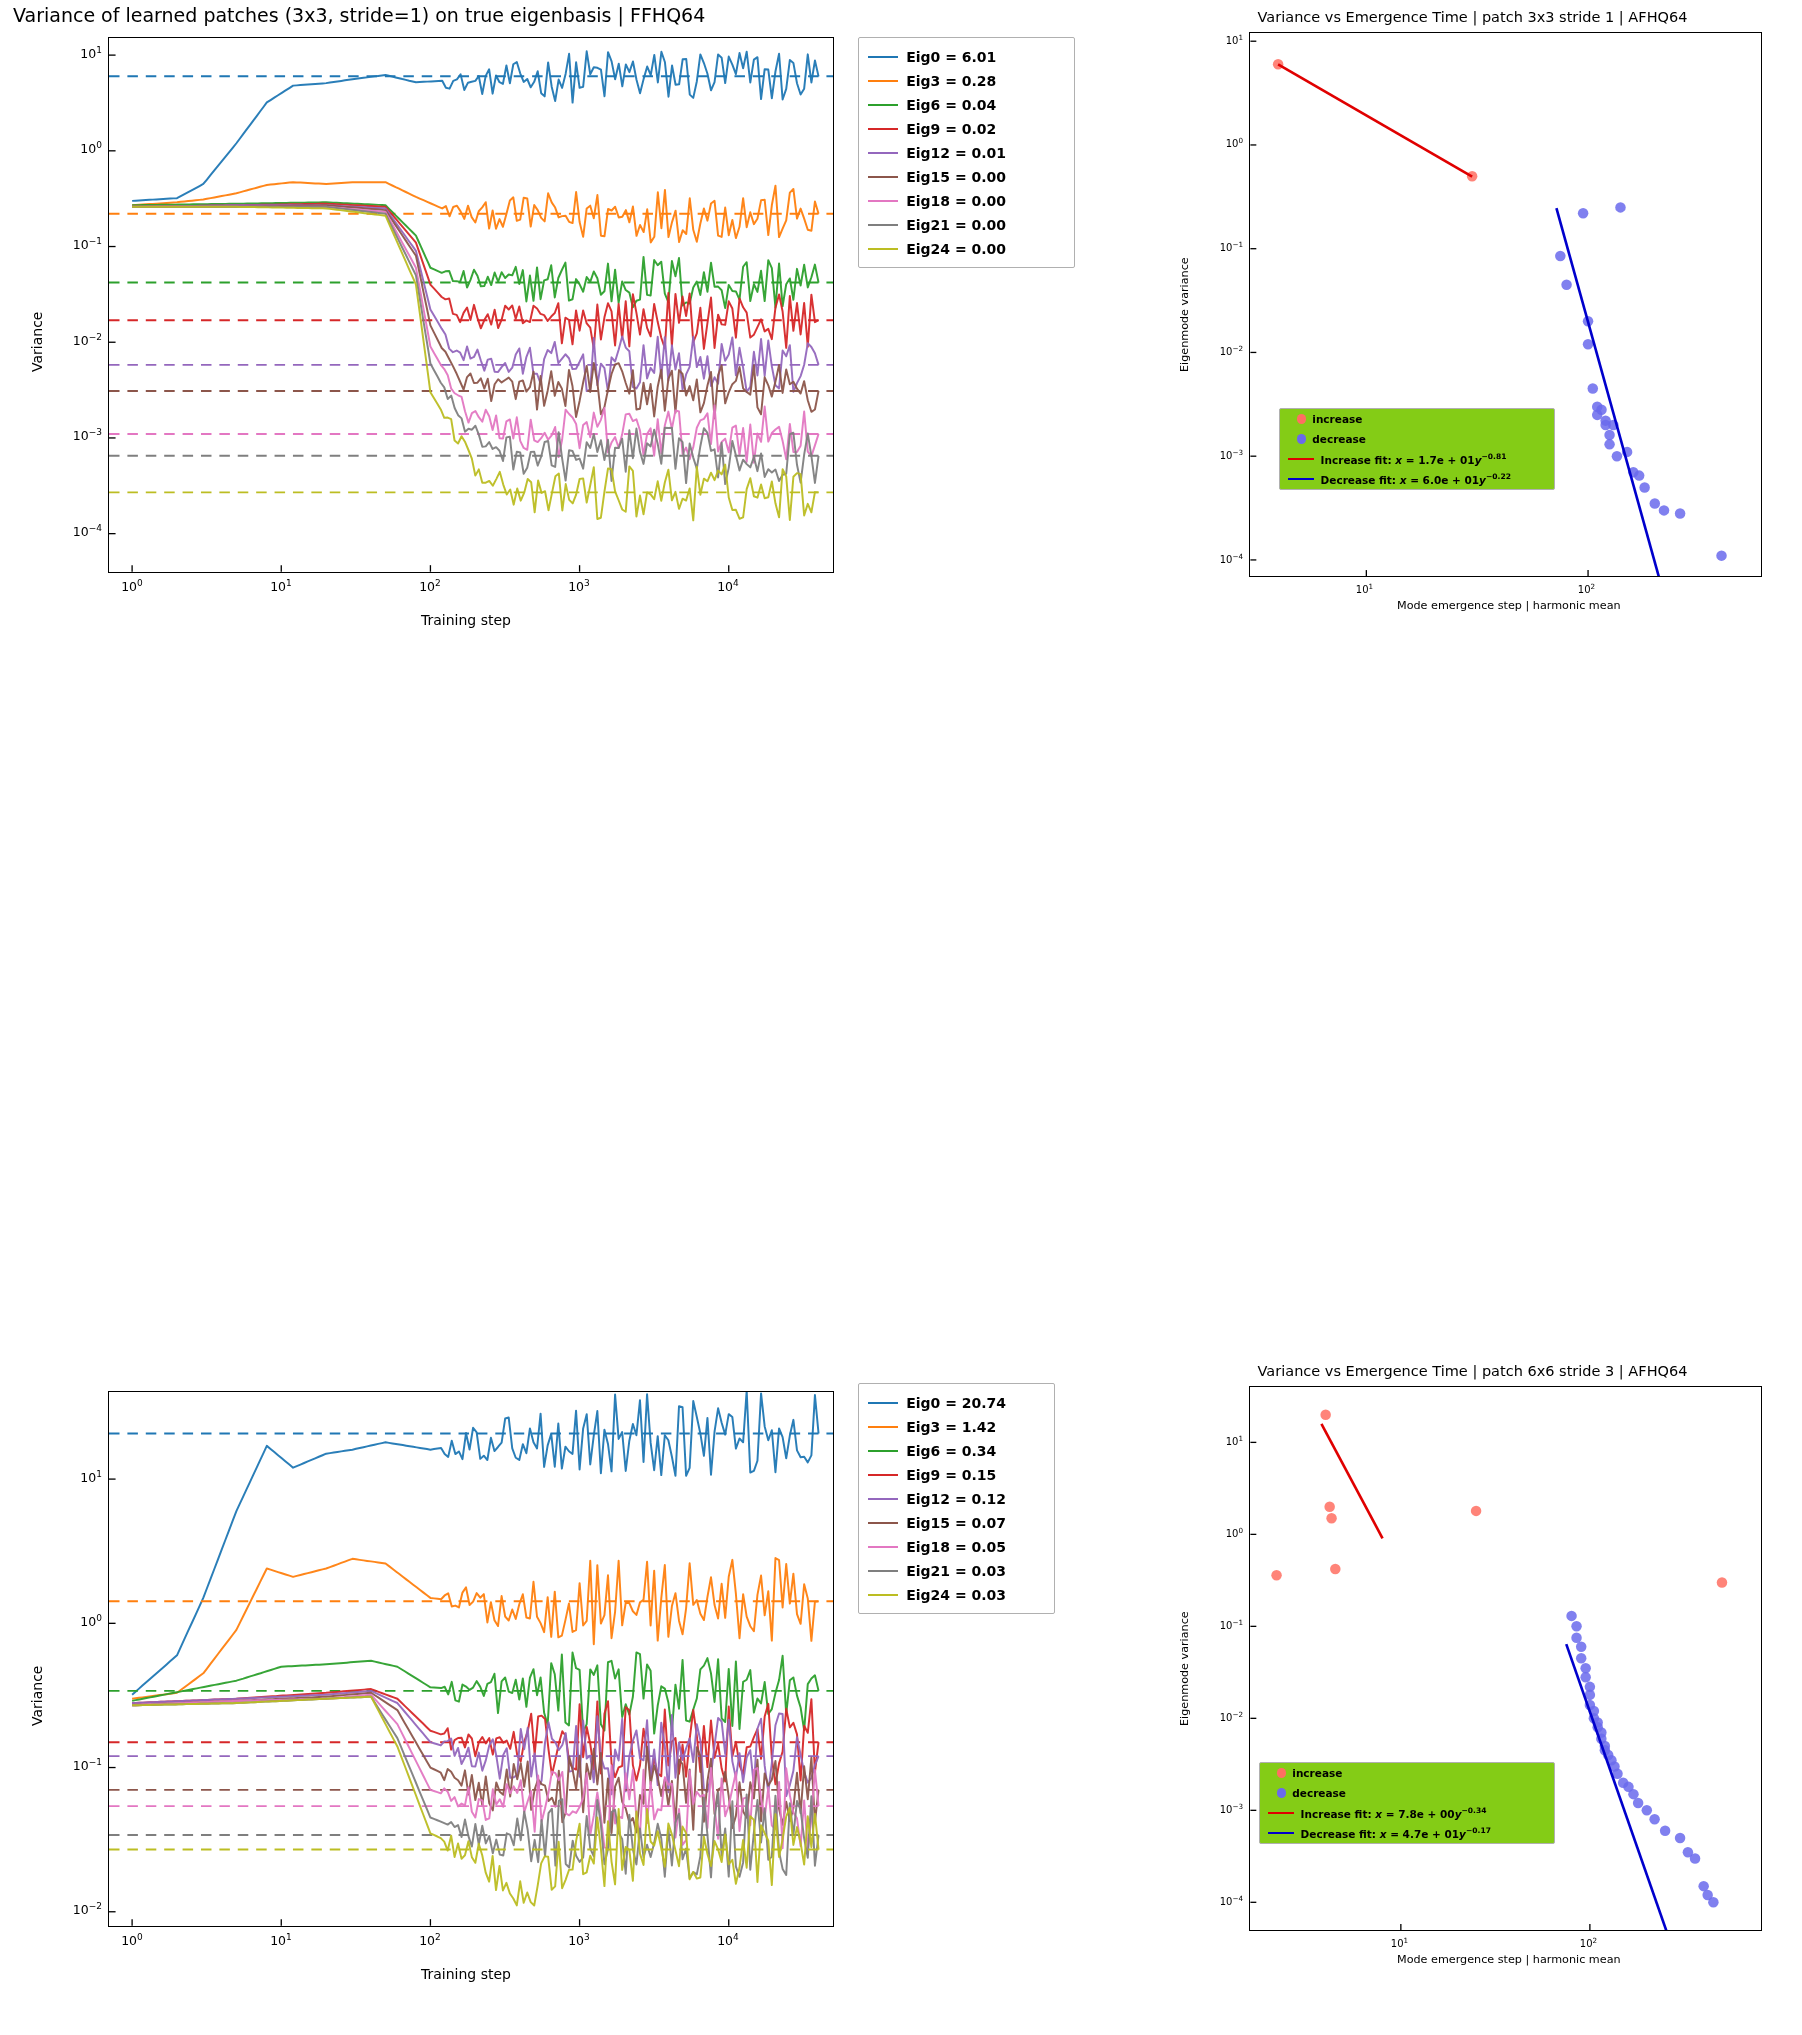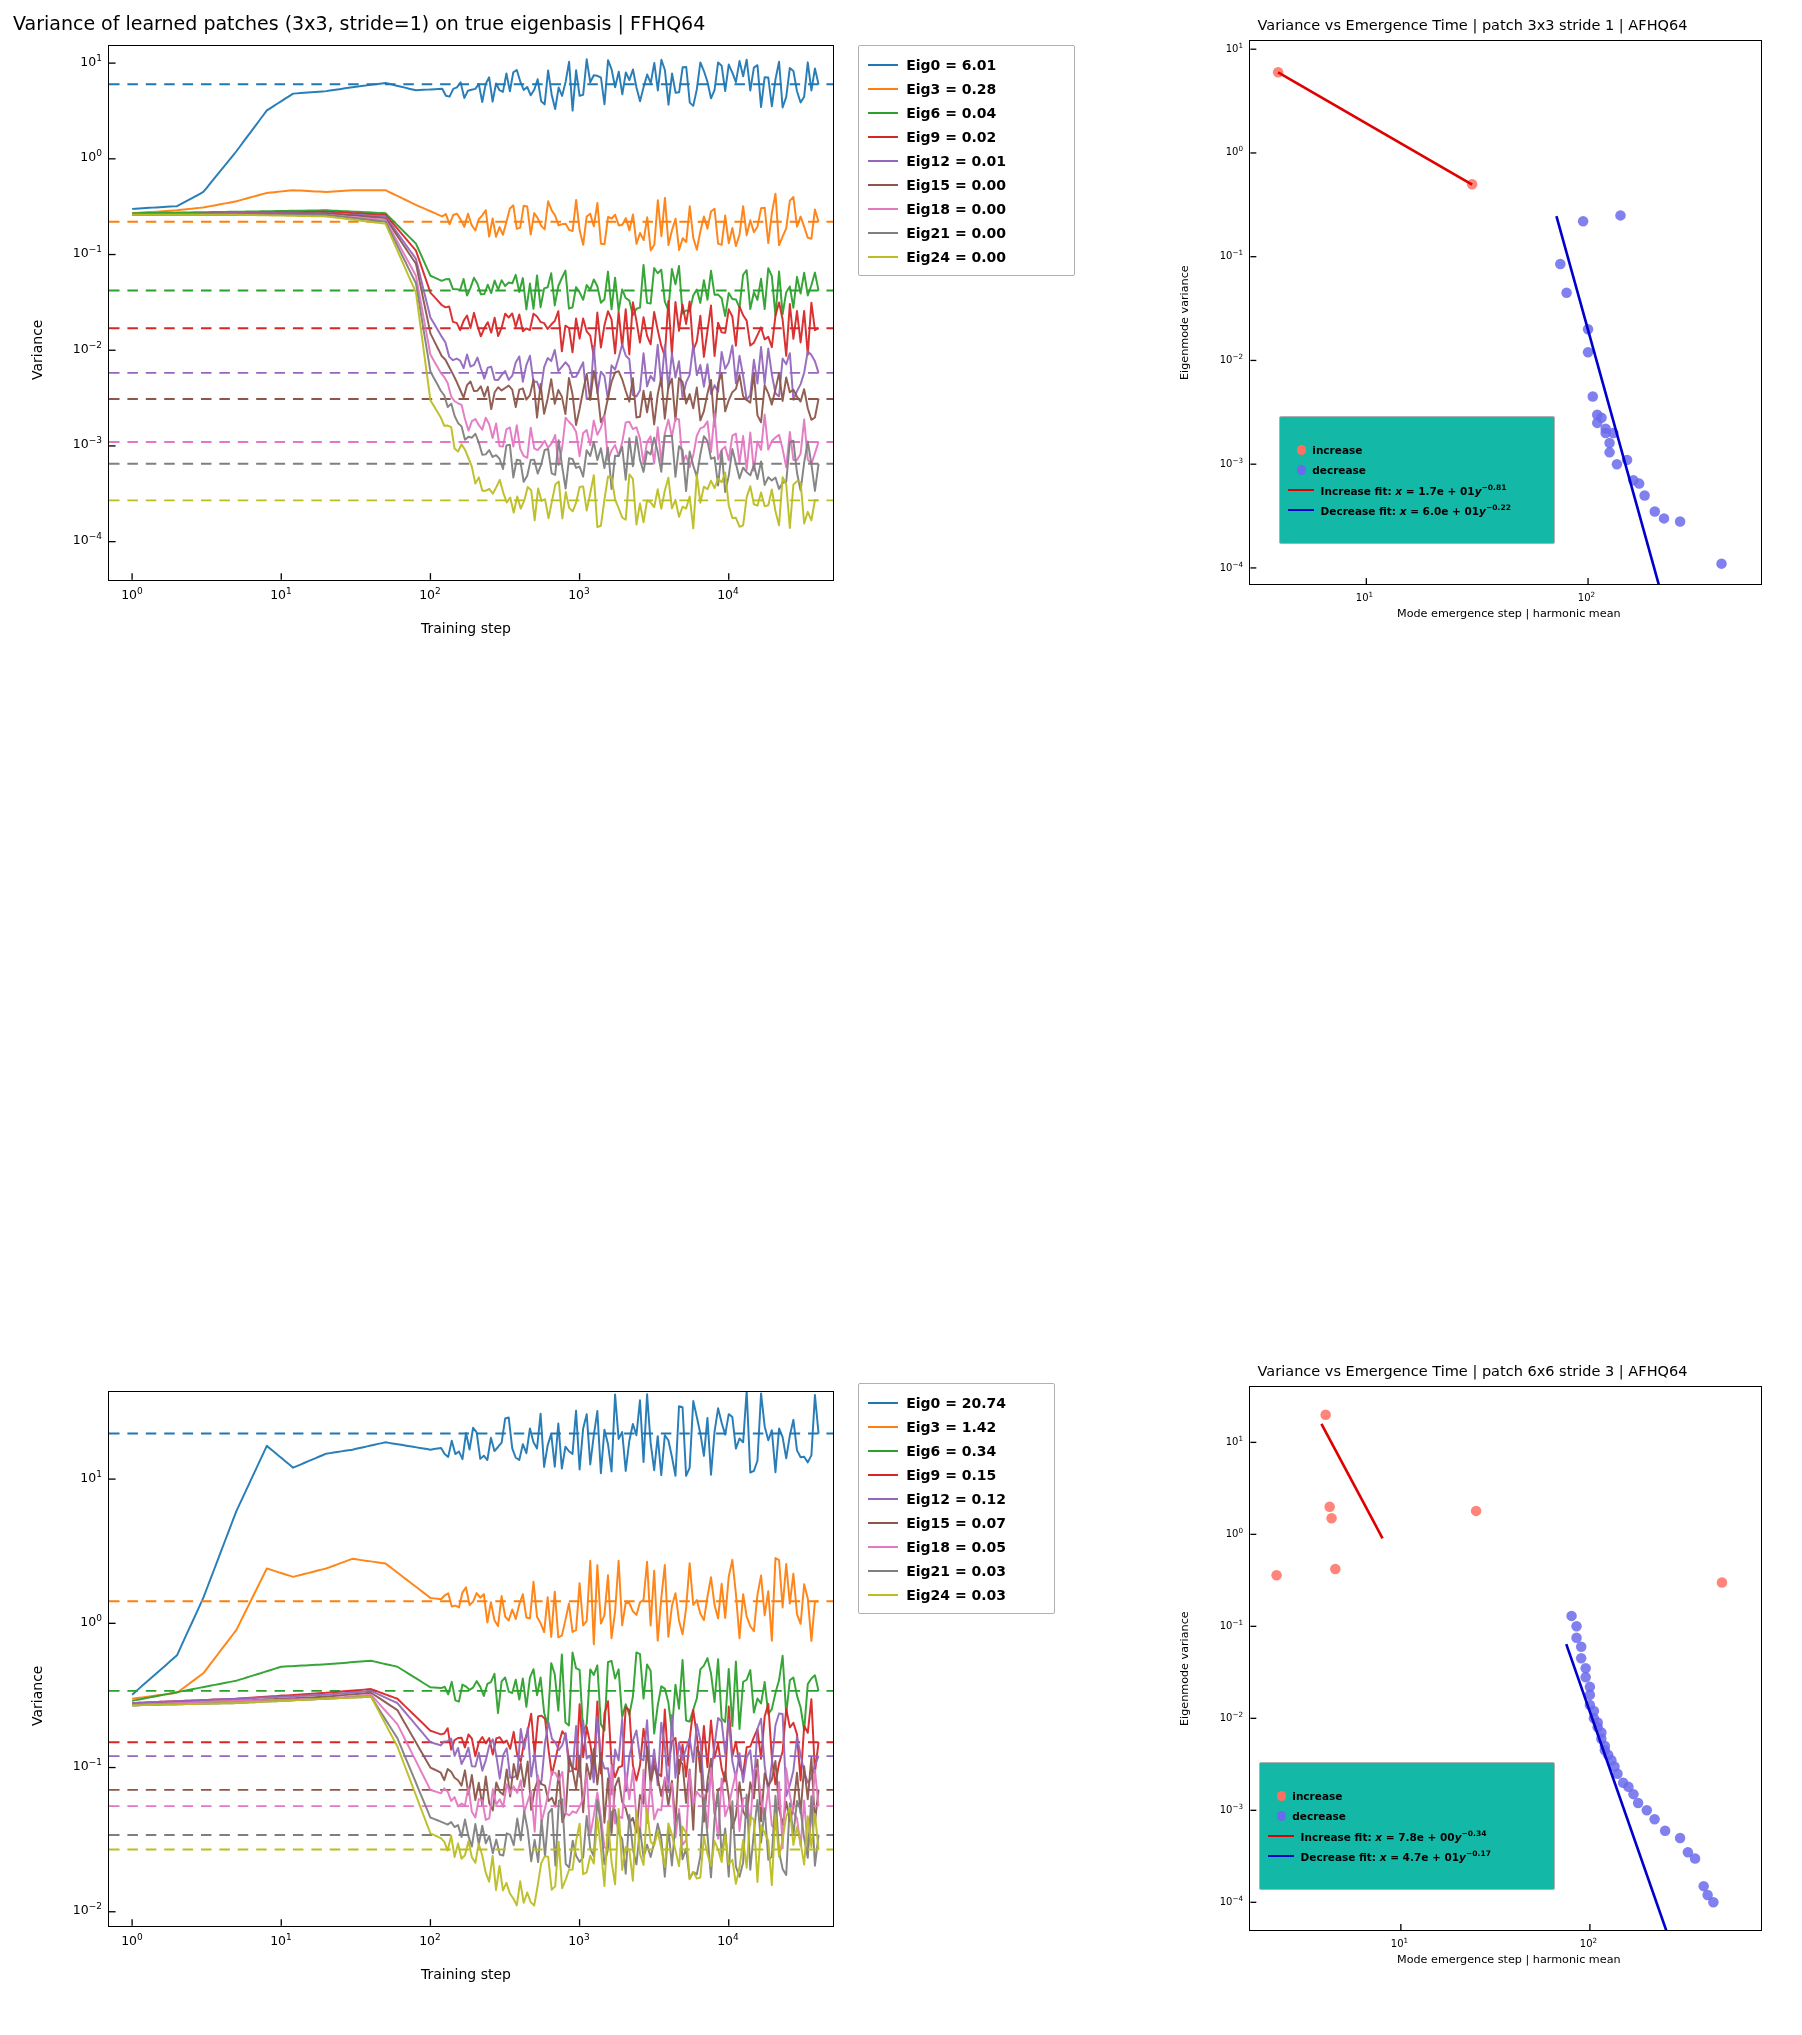--- a/index.html
+++ b/index.html
@@ -20,36 +20,36 @@
 
   .tick{position:absolute;font-size:12.5px;color:#000;}
   .tick-r{position:absolute;font-size:10px;color:#000;}
 
   .legend{position:absolute;border:0.7px solid #b0b0b0;background:#fff;box-sizing:border-box;
           padding:6.6px 9.2px;font-size:14px;border-radius:2px;}
   .legend-row{display:flex;align-items:center;height:24px;}
   .legend-line{width:30px;height:0;border-top:2.6px solid #000;margin-right:8px;}
   .legend-txt{white-space:nowrap;font-weight:bold;}
 
-  .legend-r{position:absolute;border:0.7px solid #b0b0b0;background:#14b8a6;box-sizing:border-box;
-            padding:23px 8px;font-size:10.5px;border-radius:2px;}
+  .legend-r{position:absolute;border:0.7px solid #b0b0b0;background:#84cc16;box-sizing:border-box;
+            padding:0 8px;font-size:10.5px;border-radius:2px;}
   .legend-r .legend-row{height:20px;}
   .legend-r .legend-line{width:26px;border-top:2px solid #000;margin-right:6.6px;}
   .dot{width:9.2px;height:9.2px;border-radius:50%;margin-right:6.6px;margin-left:8.5px;}
 
   svg{display:block;}
   .sub{font-size:0.72em;vertical-align:super;}
   .it{font-style:italic;}
 </style>
 </head>
 <body>
 
 <div class="page">
 
-  <div class="row" style="top:12px">
+  <div class="row" style="top:4px">
 
     <div class="panel-left">
       <div class="title" style="position:absolute;left:13px;top:0;width:854px;">Variance of learned patches (3x3, stride=1) on true eigenbasis | FFHQ64</div>
 
       <div class="plotbox" id="p1" style="left:108px;top:33px;width:726px;height:536px;">
         <svg id="svg1" width="724" height="534" viewBox="0 0 1102 812">
             <line x1="0" y1="57.86476888897573" x2="1102" y2="57.86476888897573" stroke="#1f77b4" stroke-width="3" stroke-dasharray="16 12"></line>
             <polyline points="35.2,247.5 40.4,247.2 45.7,246.9 50.9,246.6 56.2,246.2 61.5,245.9 66.7,245.6 72.0,245.3 77.2,245.0 82.5,244.7 87.7,244.4 93.0,244.0 98.3,243.7 103.5,243.4 109.2,240.3 114.9,237.3 120.6,234.2 126.4,231.1 132.1,228.0 137.8,224.9 143.5,221.8 149.1,215.0 154.7,208.1 160.3,201.2 165.9,194.3 171.5,187.4 177.1,180.5 182.7,173.6 188.3,166.7 193.9,159.8 199.0,152.9 204.2,146.0 209.3,139.1 214.5,132.2 219.6,125.3 224.8,118.4 229.9,111.5 235.1,104.6 240.2,97.7 245.9,94.1 251.6,90.4 257.3,86.7 263.0,83.1 268.8,79.4 274.5,75.8 280.2,72.1 285.8,71.7 291.4,71.2 297.0,70.8 302.6,70.4 308.2,70.0 313.8,69.5 319.4,69.1 325.0,68.7 330.5,68.3 336.3,67.4 342.0,66.6 347.7,65.7 353.4,64.9 359.1,64.0 364.8,63.2 370.5,62.3 376.1,61.6 381.7,60.9 387.3,60.2 392.9,59.5 398.5,58.8 404.1,58.0 409.7,57.3 415.3,56.6 420.9,55.9 426.0,57.1 431.2,58.4 436.3,59.6 441.5,60.8 446.6,62.1 451.8,63.3 456.9,64.6 462.1,65.8 467.2,67.0 472.9,66.7 478.7,66.3 484.4,66.0 490.1,65.7 495.8,65.3 501.5,65.0 507.2,64.6 512.8,75.4 518.4,76.7 524.0,64.8 529.6,62.6 535.2,55.0 540.8,78.7 546.4,67.6 552.0,66.2 557.6,64.9 562.8,57.4 568.1,84.9 573.4,57.2 578.6,47.2 583.9,84.3 589.1,56.6 594.4,66.9 599.6,69.5 604.9,41.5 610.2,68.5 615.4,39.5 620.7,36.2 625.9,53.3 631.2,66.5 636.6,62.0 641.9,74.6 647.2,66.3 652.5,50.2 657.8,83.6 663.1,88.4 668.4,36.7 673.8,73.7 679.1,95.6 684.4,62.9 689.7,75.5 695.0,54.3 700.3,23.7 705.6,97.9 711.0,36.6 716.3,75.4 721.7,74.0 727.1,19.9 732.5,54.8 737.9,44.2 743.4,45.0 748.8,47.9 754.2,88.3 759.6,21.1 765.0,35.2 770.4,62.3 775.9,38.7 781.3,73.1 786.7,39.8 792.1,51.6 797.5,35.4 802.9,63.2 808.3,83.8 813.8,61.8 819.2,43.0 824.6,56.1 830.0,25.3 835.4,67.3 840.8,20.6 846.2,36.6 851.6,88.9 857.0,41.5 862.4,70.7 867.8,70.0 873.2,31.9 878.6,31.6 884.0,85.8 889.3,90.7 894.7,65.7 900.1,24.6 905.5,37.7 910.9,54.1 916.3,79.2 921.7,66.6 927.1,24.7 932.5,29.6 937.9,68.2 943.3,27.9 948.8,40.2 954.2,54.5 959.7,22.5 965.2,45.6 970.6,20.4 976.1,67.3 981.6,32.5 987.0,28.8 992.5,92.6 998.0,47.1 1003.5,47.7 1008.9,91.3 1014.4,50.6 1019.9,23.5 1025.3,93.2 1030.8,77.1 1036.3,33.2 1041.7,37.5 1047.2,68.5 1052.7,85.7 1058.1,76.8 1063.6,24.5 1069.1,67.3 1074.5,33.9 1080.0,58.0" fill="none" stroke="#1f77b4" stroke-width="3" stroke-linejoin="round" stroke-opacity="0.95"></polyline>
             <line x1="0" y1="267.12065541256914" x2="1102" y2="267.12065541256914" stroke="#ff7f0e" stroke-width="3" stroke-dasharray="16 12"></line>
             <polyline points="35.2,254.2 40.4,253.8 45.7,253.5 50.9,253.1 56.2,252.8 61.5,252.4 66.7,252.1 72.0,251.7 77.2,251.4 82.5,251.0 87.7,250.7 93.0,250.3 98.3,250.0 103.5,249.6 109.2,249.0 114.9,248.4 120.6,247.8 126.4,247.2 132.1,246.6 137.8,246.0 143.5,245.4 149.1,244.4 154.7,243.3 160.3,242.3 165.9,241.2 171.5,240.2 177.1,239.1 182.7,238.1 188.3,237.0 193.9,236.0 199.0,234.6 204.2,233.1 209.3,231.7 214.5,230.3 219.6,228.9 224.8,227.5 229.9,226.1 235.1,224.7 240.2,223.3 245.9,222.7 251.6,222.1 257.3,221.5 263.0,220.9 268.8,220.3 274.5,219.7 280.2,219.1 285.8,219.4 291.4,219.7 297.0,220.0 302.6,220.3 308.2,220.6 313.8,220.9 319.4,221.2 325.0,221.5 330.5,221.8 336.3,221.5 342.0,221.1 347.7,220.7 353.4,220.3 359.1,219.9 364.8,219.5 370.5,219.1 376.1,219.1 381.7,219.1 387.3,219.1 392.9,219.1 398.5,219.1 404.1,219.1 409.7,219.1 415.3,219.1 420.9,219.1 426.0,221.6 431.2,224.1 436.3,226.6 441.5,229.0 446.6,231.5 451.8,234.0 456.9,236.5 462.1,239.0 467.2,241.5 472.9,244.0 478.7,246.5 484.4,249.0 490.1,251.5 495.8,254.0 501.5,256.5 507.2,259.0 512.8,255.5 518.4,271.0 524.0,256.8 529.6,254.8 535.2,263.5 540.8,275.0 546.4,254.8 552.0,272.2 557.6,280.4 562.8,263.3 568.1,257.4 573.4,249.5 578.6,289.7 583.9,262.1 589.1,290.0 594.4,275.3 599.6,286.9 604.9,267.5 610.2,246.9 615.4,242.1 620.7,277.9 625.9,276.0 631.2,242.7 636.6,243.8 641.9,286.6 647.2,253.9 652.5,261.5 657.8,273.4 663.1,278.7 668.4,235.9 673.8,249.8 679.1,257.7 684.4,272.7 689.7,270.7 695.0,270.1 700.3,279.4 705.6,281.3 711.0,234.0 716.3,279.7 721.7,302.3 727.1,259.0 732.5,254.8 737.9,274.0 743.4,238.7 748.8,300.6 754.2,301.3 759.6,259.9 765.0,262.2 770.4,256.5 775.9,272.7 781.3,271.8 786.7,261.6 792.1,280.2 797.5,256.1 802.9,300.7 808.3,284.2 813.8,295.0 819.2,260.4 824.6,310.7 830.0,302.2 835.4,234.5 840.8,289.1 846.2,230.8 851.6,302.7 857.0,279.8 862.4,262.4 867.8,310.2 873.2,292.2 878.6,298.0 884.0,243.5 889.3,291.5 894.7,309.7 900.1,281.9 905.5,259.2 910.9,277.6 916.3,251.4 921.7,247.4 927.1,300.5 932.5,302.3 937.9,257.6 943.3,299.7 948.8,276.6 954.2,304.2 959.7,287.0 965.2,243.4 970.6,287.5 976.1,264.8 981.6,282.9 987.0,274.8 992.5,246.7 998.0,245.8 1003.5,299.6 1008.9,254.2 1014.4,224.3 1019.9,302.6 1025.3,289.7 1030.8,277.1 1036.3,235.0 1041.7,229.4 1047.2,274.5 1052.7,259.2 1058.1,274.6 1063.6,291.5 1069.1,293.0 1074.5,248.5 1080.0,267.1" fill="none" stroke="#ff7f0e" stroke-width="3" stroke-linejoin="round" stroke-opacity="0.95"></polyline>

